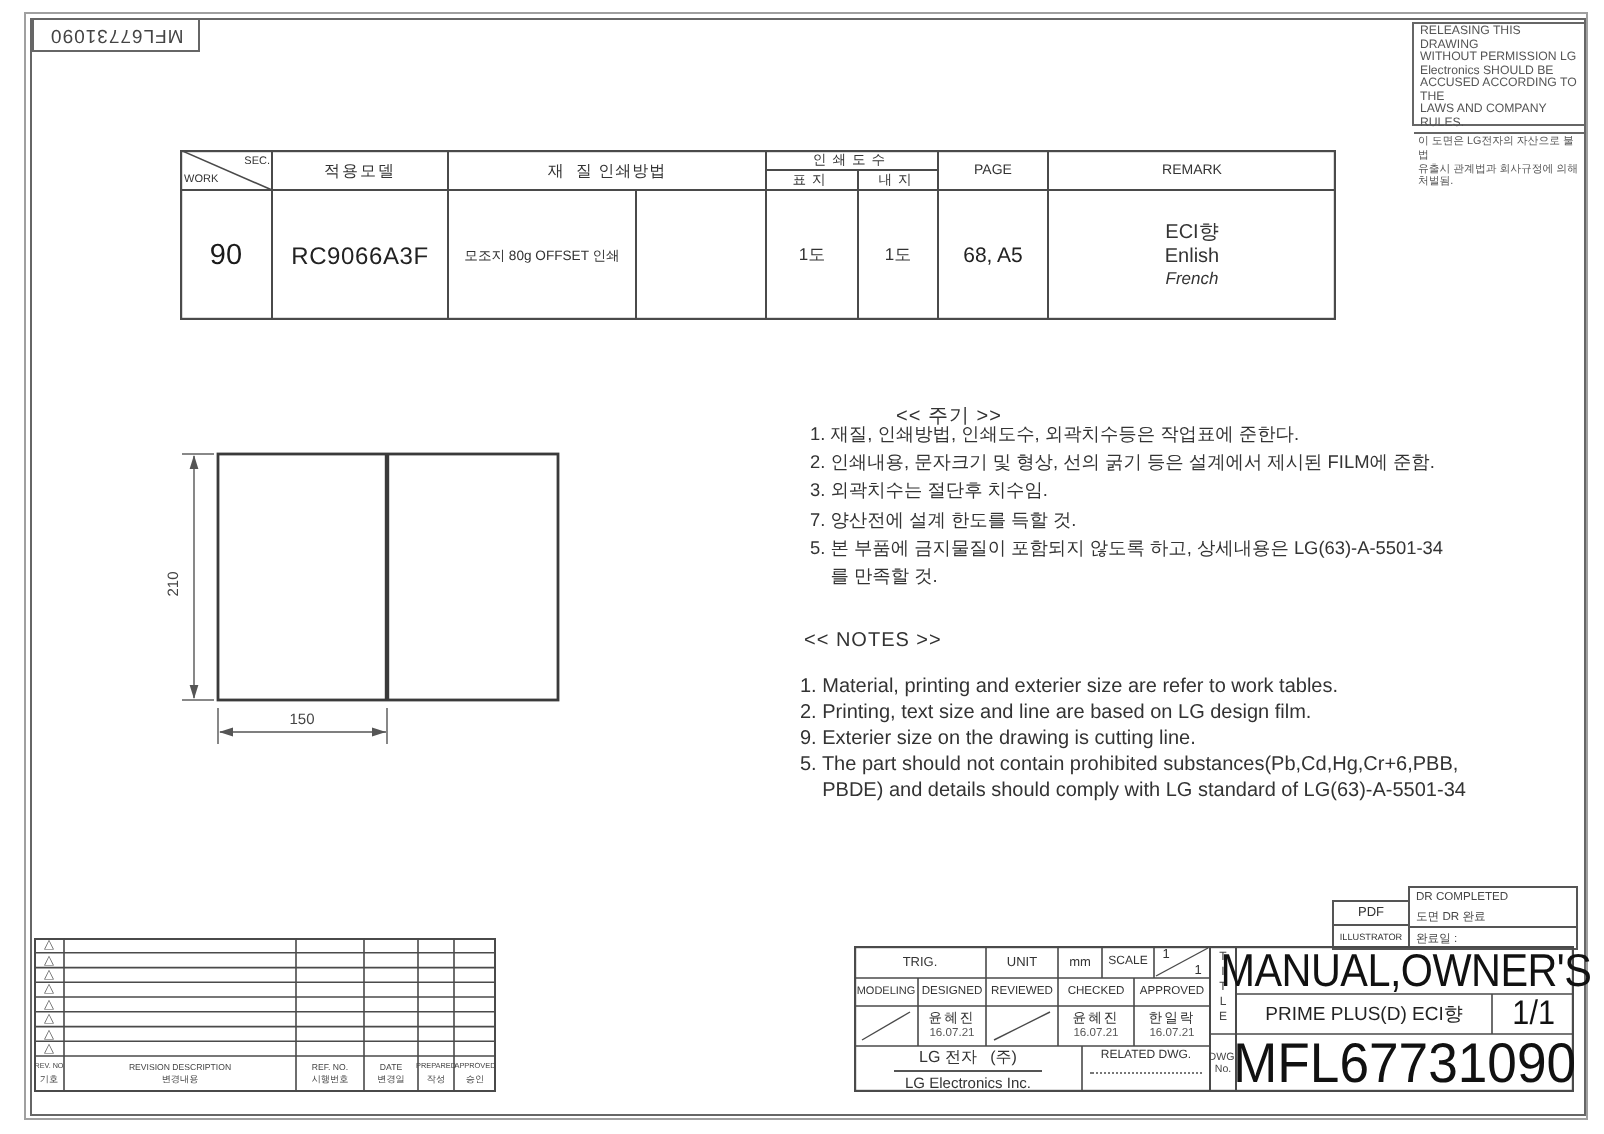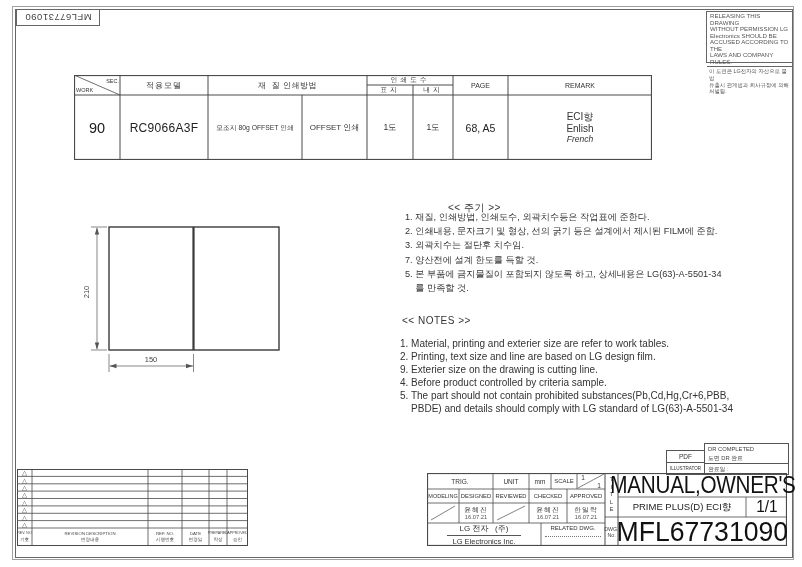--- a/index.html
+++ b/index.html
@@ -23,21 +23,21 @@
   
   .doc-tab{left:16px;top:9px;width:82px;height:16px;border:1px solid #666;border-top:none;}
   .doc-tab span{transform:rotate(180deg);font-size:9.5px;letter-spacing:.5px;color:#444;}
 
   
   .warn{left:706px;top:11px;width:85px;height:50px;border:1px solid #666;font-size:6.1px;}
   .warn .en{padding:1px 2px 1px 3px;border-bottom:1px solid #666;line-height:6.55px;color:#555;}
   .warn .kr{padding:1px 2px;font-size:5.4px;line-height:6.6px;color:#555;}
 
   
-  .work-table{left:74px;top:75px;width:578px;height:63px;}
+  .work-table{left:90px;top:75px;width:578px;height:63px;}
   .wt-cell{position:absolute;display:flex;align-items:center;justify-content:center;color:#333;}
 
   
   .note-title{font-size:10px;letter-spacing:.5px;color:#333;}
   .note-line{white-space:pre;color:#333;}
   .notes-kr-lines .note-line{font-size:9.2px;line-height:14.2px;}
   .notes-en-lines .note-line{font-size:10px;line-height:13.1px;}
 
   
   .rev-table{left:17px;top:469px;width:231px;height:77px;}
@@ -112,21 +112,20 @@
     <div class="wt-cell" style="left:46px;top:0;width:88px;height:20px;font-size:8px;letter-spacing:1px;">적용모델</div>
     <div class="wt-cell pre" style="left:134px;top:0;width:159px;height:20px;font-size:8px;letter-spacing:.5px;">재  질 인쇄방법</div>
     <div class="wt-cell" style="left:293px;top:0;width:86px;height:10px;font-size:6.8px;letter-spacing:3px;">인쇄도수</div>
     <div class="wt-cell" style="left:293px;top:10px;width:46px;height:10px;font-size:6.8px;letter-spacing:3px;">표지</div>
     <div class="wt-cell" style="left:339px;top:10px;width:40px;height:10px;font-size:6.8px;letter-spacing:3px;">내지</div>
     <div class="wt-cell" style="left:379px;top:0;width:55px;height:20px;font-size:7px;">PAGE</div>
     <div class="wt-cell" style="left:434px;top:0;width:144px;height:20px;font-size:7px;">REMARK</div>
     <div class="wt-cell" style="left:0;top:20px;width:46px;height:65px;font-size:14.5px;color:#1a1a1a;">90</div>
     <div class="wt-cell" style="left:46px;top:20px;width:88px;height:65px;font-size:12px;letter-spacing:.3px;color:#222;">RC9066A3F</div>
     <div class="wt-cell" style="left:134px;top:20px;width:94px;height:65px;font-size:6.8px;">모조지 80g OFFSET 인쇄</div>
-    <div class="wt-cell" style="left:228px;top:20px;width:65px;height:65px;font-size:8px;">OFFSET 인쇄</div>
     <div class="wt-cell" style="left:293px;top:20px;width:46px;height:65px;font-size:8.5px;">1도</div>
     <div class="wt-cell" style="left:339px;top:20px;width:40px;height:65px;font-size:8.5px;">1도</div>
     <div class="wt-cell" style="left:379px;top:20px;width:55px;height:65px;font-size:10.5px;color:#222;">68, A5</div>
     <div class="wt-cell col" style="left:434px;top:20px;width:144px;height:65px;">
       <span style="font-size:10px;line-height:13px;">ECI향</span>
       <span style="font-size:10px;line-height:11px;">Enlish</span>
       <span style="font-size:8.5px;line-height:11px;font-style:italic;">French</span>
     </div>
   </div>
 
@@ -155,21 +154,20 @@
     <div class="note-line">7. 양산전에 설계 한도를 득할 것.</div>
     <div class="note-line">5. 본 부품에 금지물질이 포함되지 않도록 하고, 상세내용은 LG(63)-A-5501-34</div>
     <div class="note-line">    를 만족할 것.</div>
   </div>
 
   <div class="abs note-title" style="left:402px;top:315px;">&lt;&lt; NOTES &gt;&gt;</div>
   <div class="abs notes-en-lines" style="left:400px;top:337px;">
     <div class="note-line">1. Material, printing and exterier size are refer to work tables.</div>
     <div class="note-line">2. Printing, text size and line are based on LG design film.</div>
     <div class="note-line">9. Exterier size on the drawing is cutting line.</div>
-    <div class="note-line">4. Before product controlled by criteria sample.</div>
     <div class="note-line">5. The part should not contain prohibited substances(Pb,Cd,Hg,Cr+6,PBB,</div>
     <div class="note-line">    PBDE) and details should comply with LG standard of LG(63)-A-5501-34</div>
   </div>
 
   <div class="abs rev-table">
     <svg class="grid" width="231" height="77">
       <rect x="0.5" y="0.5" width="230" height="76" fill="none" stroke-width="1"></rect>
       <line x1="15" y1="0" x2="15" y2="77" stroke-width="0.8"></line>
       <line x1="131" y1="0" x2="131" y2="77" stroke-width="0.8"></line>
       <line x1="165" y1="0" x2="165" y2="77" stroke-width="0.8"></line>

